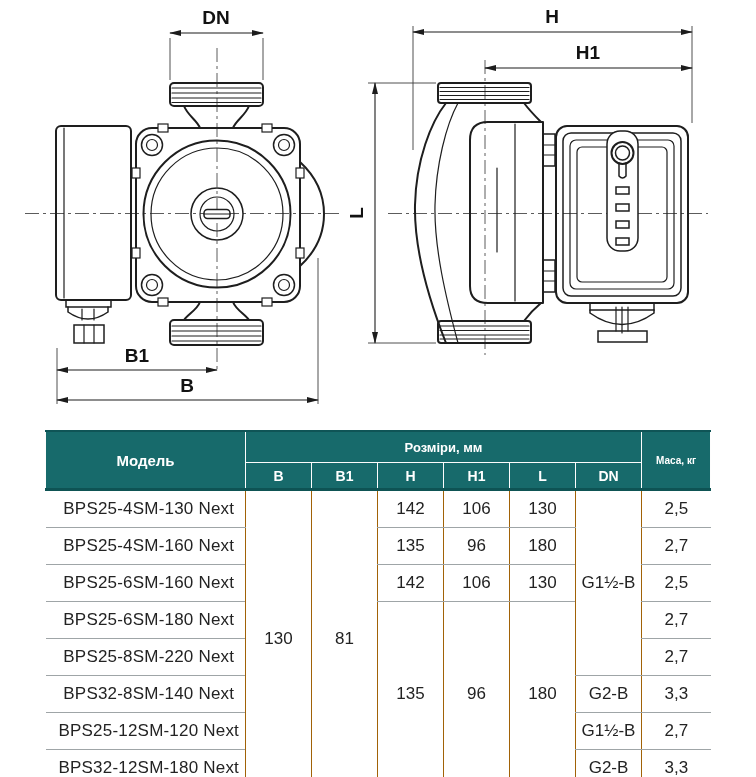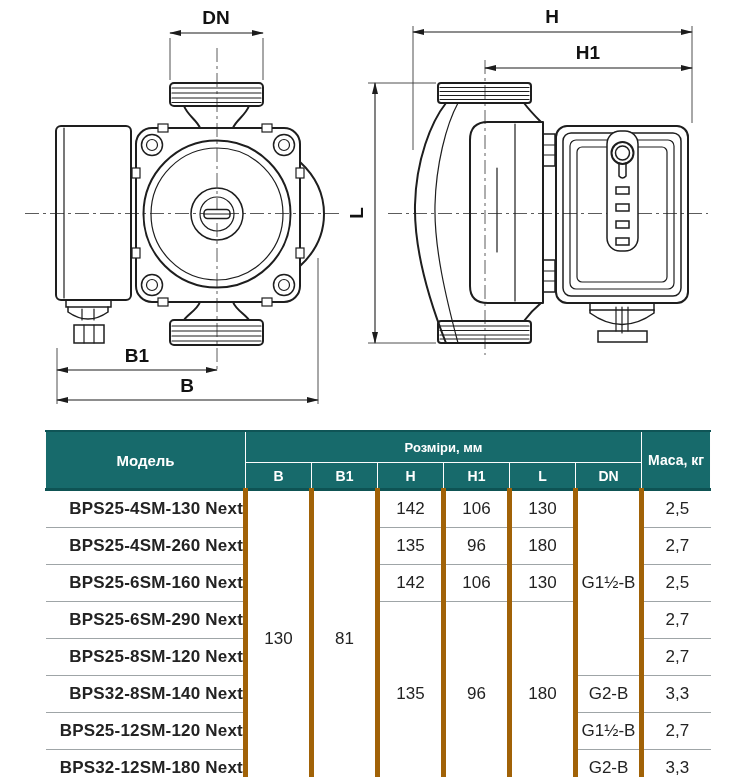--- a/index.html
+++ b/index.html
@@ -14,25 +14,25 @@
   svg .ext{stroke:#3c3c3c;stroke-width:0.9;fill:none;}
   svg .cline{stroke:#4a4a4a;stroke-width:0.9;fill:none;stroke-dasharray:14 4 3 4;}
   svg .whitefill{fill:#fff;}
 
   table.specs{border-collapse:collapse;margin:6px 0 0 45px;table-layout:fixed;width:665px;}
   table.specs th{background:#176a6b;color:#fff;font-weight:bold;border:1px solid #fdfdfd;}
   table.specs thead{border-top:2px solid #0f5456;border-bottom:3px solid #0e5354;border-radius:25px;}
   table.specs th.model-h{font-size:15px;}
   table.specs th.group-h{font-size:13px;height:28px;}
   table.specs th.sub-h{font-size:14px;height:23px;}
-  table.specs th.mass-h{font-size:14px;text-align:center;}
+  table.specs th.mass-h{font-size:10px;text-align:center;}
   table.specs{border-bottom:3px solid #1d8283;}
   table.specs td{height:36px;padding:0;text-align:center;font-size:17px;font-weight:500;color:#232323;
-      border-bottom:1px solid #9fa5a7;border-left:5px solid #a16207;}
-  table.specs td.model-c{text-align:right;padding-left:7px;border-left:none;letter-spacing:0.2px;font-weight:bold;}
+      border-bottom:1px solid #9fa5a7;border-left:1px solid #a16207;}
+  table.specs td.model-c{text-align:center;padding-left:7px;border-left:none;letter-spacing:0.2px;}
   table.specs td.mass-c{border-right:none;}
 </style>
 </head>
 <body>
 
 <div class="drawing-wrap">
 <svg width="756" height="424" viewBox="0 0 756 424" xmlns="http://www.w3.org/2000/svg">
   <defs>
     <marker id="arrE" markerWidth="12" markerHeight="8" refX="11" refY="4" orient="auto" markerUnits="userSpaceOnUse">
       <path d="M0,1 L12,4 L0,7 Z" fill="#1c1c1c"></path>
@@ -230,42 +230,42 @@
       <td class="model-c">BPS25-4SM-130 Next</td>
       <td rowspan="8">130</td>
       <td rowspan="8">81</td>
       <td>142</td>
       <td>106</td>
       <td>130</td>
       <td rowspan="5">G1½-B</td>
       <td class="mass-c">2,5</td>
     </tr>
     <tr>
-      <td class="model-c">BPS25-4SM-260 Next</td>
+      <td class="model-c">BPS25-4SM-160 Next</td>
       <td>135</td>
       <td>96</td>
       <td>180</td>
       <td class="mass-c">2,7</td>
     </tr>
     <tr>
       <td class="model-c">BPS25-6SM-160 Next</td>
       <td>142</td>
       <td>106</td>
       <td>130</td>
       <td class="mass-c">2,5</td>
     </tr>
     <tr>
-      <td class="model-c">BPS25-6SM-290 Next</td>
+      <td class="model-c">BPS25-6SM-180 Next</td>
       <td rowspan="5">135</td>
       <td rowspan="5">96</td>
       <td rowspan="5">180</td>
       <td class="mass-c">2,7</td>
     </tr>
     <tr>
-      <td class="model-c">BPS25-8SM-120 Next</td>
+      <td class="model-c">BPS25-8SM-220 Next</td>
       <td class="mass-c">2,7</td>
     </tr>
     <tr>
       <td class="model-c">BPS32-8SM-140 Next</td>
       <td>G2-B</td>
       <td class="mass-c">3,3</td>
     </tr>
     <tr>
       <td class="model-c">BPS25-12SM-120 Next</td>
       <td>G1½-B</td>

